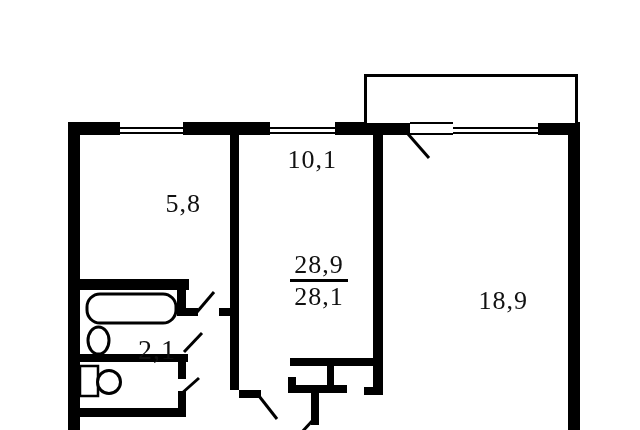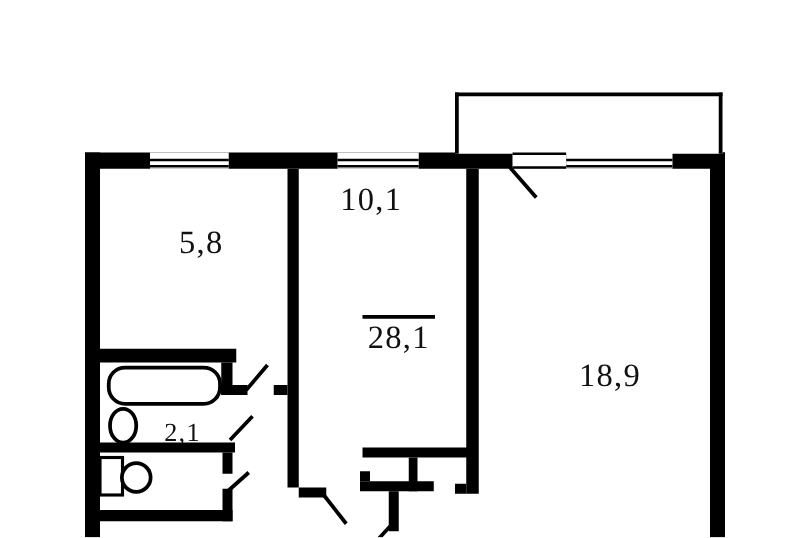--- a/index.html
+++ b/index.html
@@ -7,22 +7,22 @@
     position:relative;width:640px;height:430px;background:#ffffff;
     overflow:hidden;font-family:"Liberation Serif", serif;color:#111;
   }
   .wall{position:absolute;background:#000;}
   .window{position:absolute;background:#fff;}
   .window .pane{position:absolute;left:0;width:100%;height:2px;background:#000;}
   .pane.p1{top:5px;} .pane.p2{top:10px;}
   .balcony-door{position:absolute;background:#fff;border-top:2px solid #000;border-bottom:2px solid #000;box-sizing:border-box;}
   .balcony{position:absolute;border:3px solid #000;border-bottom:none;background:#fff;box-sizing:border-box;}
   svg{position:absolute;left:0;top:0;}
-  .room-label{position:absolute;font-size:26px;letter-spacing:1px;text-align:center;white-space:nowrap;}
-  .room-label.small{font-size:21px;}
+  .room-label{position:absolute;font-size:26px;letter-spacing:1px;text-align:right;white-space:nowrap;}
+  .room-label.small{font-size:28px;}
   .fraction{position:absolute;text-align:center;}
   .fraction .bar{display:block;height:2.5px;background:#000;margin:1px auto;width:58px;}
   .fraction div{font-size:26px;line-height:27px;letter-spacing:1px;}
 </style>
 </head>
 <body>
 
 <div id="plan">
 
   <div class="wall" style="left:68px;top:122px;width:12px;height:308px;"></div>
@@ -71,23 +71,24 @@
     <line x1="181" y1="394" x2="199" y2="378" stroke="#000" stroke-width="3"></line>
     <line x1="259" y1="396" x2="277" y2="419" stroke="#000" stroke-width="3"></line>
     <line x1="408" y1="134" x2="429" y2="158" stroke="#000" stroke-width="3"></line>
     <line x1="302" y1="432" x2="313" y2="420" stroke="#000" stroke-width="3"></line>
     <rect x="87" y="294" width="89" height="29" rx="13" fill="#fff" stroke="#000" stroke-width="3"></rect>
     <ellipse cx="98.5" cy="340.5" rx="10.5" ry="13.5" fill="#fff" stroke="#000" stroke-width="3"></ellipse>
     <rect x="80" y="366" width="18" height="30" fill="#fff" stroke="#000" stroke-width="2.5"></rect>
     <circle cx="109" cy="382" r="11.5" fill="#fff" stroke="#000" stroke-width="3"></circle>
   </svg>
 
-  <div class="room-label" style="left:121px;top:179px;width:80px;">5,8</div>
+  <div class="room-label" style="left:121px;top:189px;width:80px;">5,8</div>
   <div class="room-label" style="left:257px;top:145px;width:80px;">10,1</div>
   <div class="room-label" style="left:448px;top:286px;width:80px;">18,9</div>
   <div class="room-label small" style="left:116px;top:334px;width:60px;">2,1</div>
 
   <div class="fraction" style="left:288px;top:251px;width:62px;">
+    <div>28,9</div>
     <span class="bar"></span>
     <div>28,1</div>
   </div>
 
 </div>
 
 </body></html>

